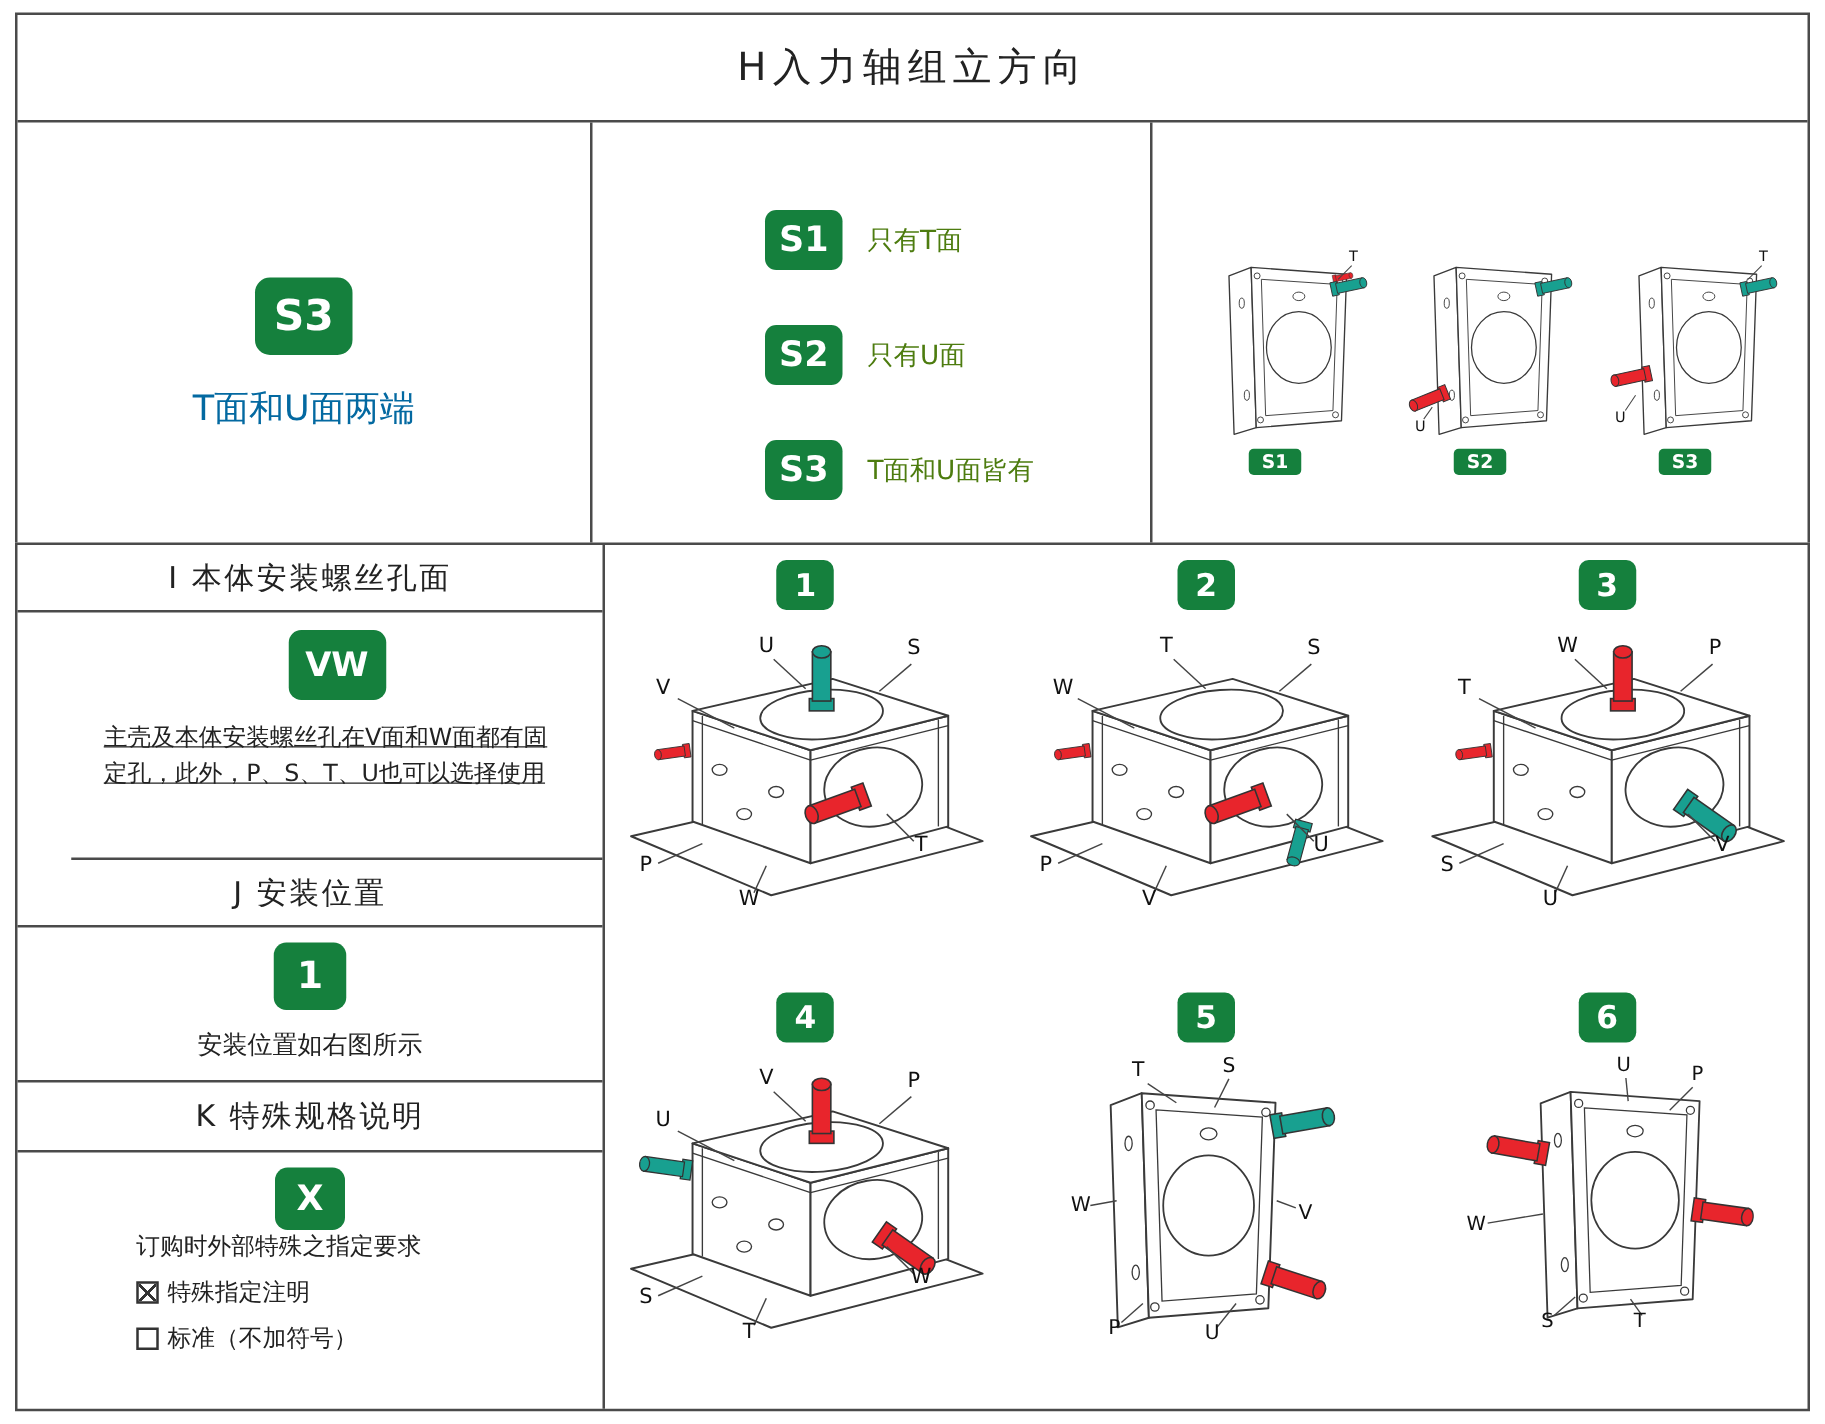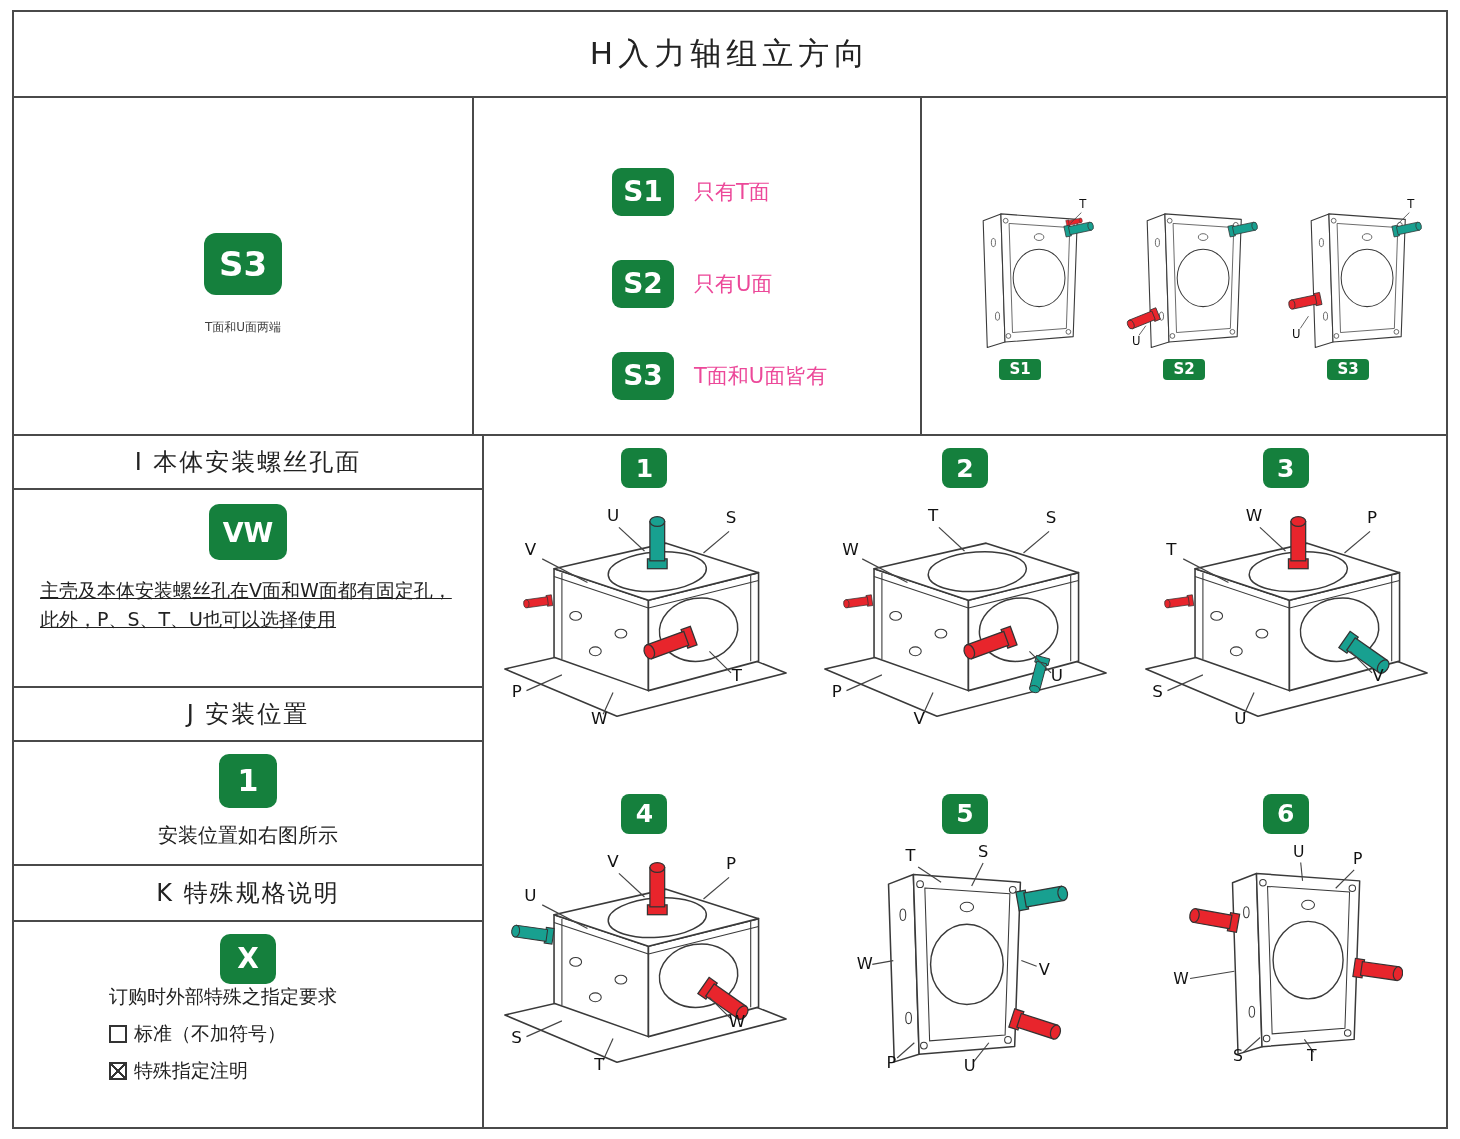--- a/index.html
+++ b/index.html
@@ -27,39 +27,39 @@
   }
   .bdg-s3 { width:78px; height:62px; font-size:34px; border-radius:12px; }
   .bdg-opt { width:62px; height:48px; font-size:28px; border-radius:9px; }
   .bdg-vw { width:78px; height:56px; font-size:27px; }
   .bdg-1  { width:58px; height:54px; font-size:30px; }
   .bdg-x  { width:56px; height:50px; font-size:28px; }
   .bdg-num{ width:46px; height:40px; font-size:25px; border-radius:8px; }
   .bdg-sm { padding:3px 10px; font-size:15px; border-radius:4px; }
 
   .c1 { display:flex; flex-direction:column; align-items:center; justify-content:center; gap:24px; }
-  .caption { font-size:12px; color:#404040; }
+  .caption { font-size:28px; color:#0369a1; }
 
   .c2 { display:flex; flex-direction:column; justify-content:center; gap:44px; padding-left:138px; }
   .opt { display:flex; align-items:center; gap:20px; }
-  .opt-label { font-size:21px; color:#ec4899; }
+  .opt-label { font-size:21px; color:#4d7c0f; }
 
   .c3 { display:flex; align-items:center; justify-content:center; gap:14px; padding:6px 8px; }
   .sfig { display:flex; flex-direction:column; align-items:center; gap:8px; }
   .sfig svg { width:150px; height:auto; display:block; }
 
   .tbl.bottom { left:12px; top:434px; width:1436px; height:695px; display:grid; grid-template-columns:468px 1fr; }
   .left-panel { display:flex; flex-direction:column; min-height:0; }
   .lp-row { border-bottom:2px solid #4a4a4a; }
   .lp-row.hdr {
     height:54px; display:flex; align-items:center; justify-content:center;
     font-size:24px; letter-spacing:2px; color:#222; flex:none;
   }
   .sec { display:flex; flex-direction:column; align-items:center; flex:none; }
-  .sec-i { height:198px; }
+  .sec-i { height:198px;margin-left:43px; }
   .sec-i .b-blue { margin-top:14px; }
   .desc {
     font-size:19px; line-height:1.55; color:#222;
     padding:0 26px; margin-top:16px; align-self:stretch;text-decoration:underline;
   }
   .sec-j { height:124px; }
   .sec-j .b-blue { margin-top:12px; }
   .center-desc { font-size:20px; margin-top:14px; color:#222; }
   .lp-row.hdr.hk { height:56px; }
   .sec-k { flex:1; border-bottom:none; align-items:stretch; }
@@ -211,26 +211,26 @@
       <div class="lp-row hdr">J 安装位置</div>
       <div class="lp-row sec sec-j">
         <div class="b-blue bdg-1">1</div>
         <div class="center-desc">安装位置如右图所示</div>
       </div>
       <div class="lp-row hdr hk">K 特殊规格说明</div>
       <div class="sec sec-k">
         <div class="b-blue bdg-x">X</div>
         <div class="k-desc">订购时外部特殊之指定要求</div>
         <div class="k-opt">
+          <span class="cbox crossed"></span>
+          <span>特殊指定注明</span>
+        </div>
+        <div class="k-opt">
           <span class="cbox"></span>
           <span>标准（不加符号）</span>
-        </div>
-        <div class="k-opt">
-          <span class="cbox crossed"></span>
-          <span>特殊指定注明</span>
         </div>
       </div>
     </aside>
 
     <div class="figs-area">
 
       <div class="pos-cell">
         <div class="b-blue bdg-num">1</div>
         <svg class="fig-h" viewBox="0 0 300 252">
           <use href="#boxH"></use>

